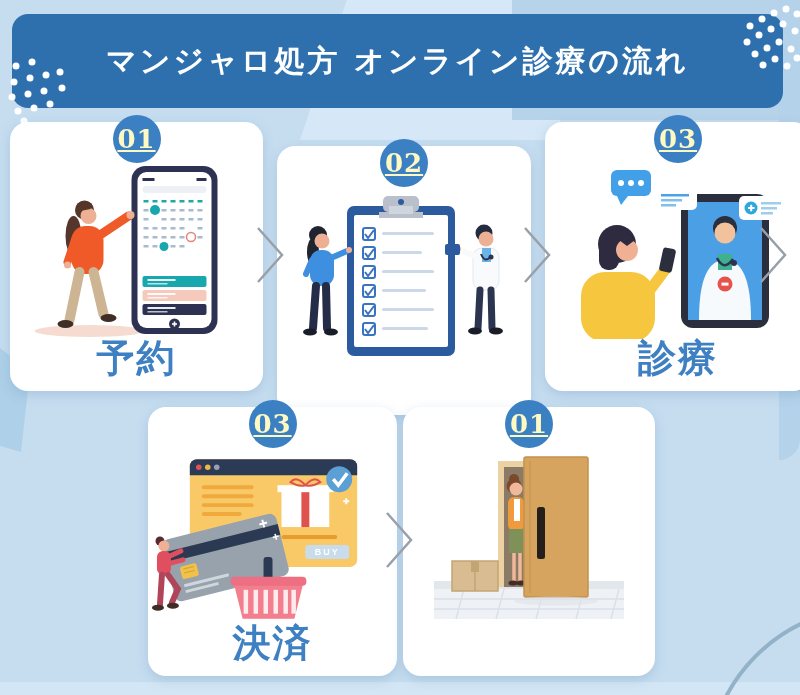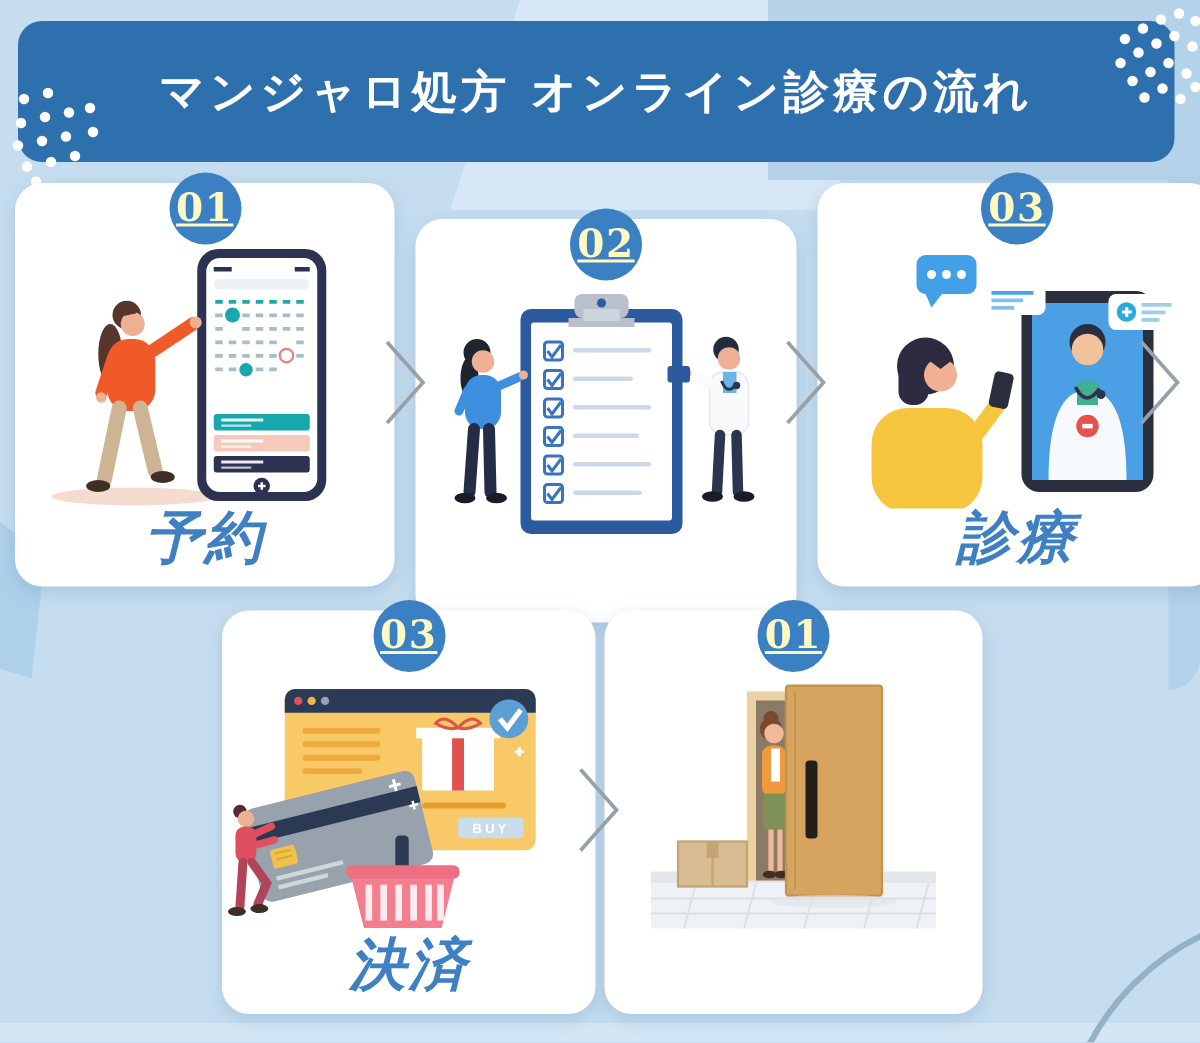--- a/index.html
+++ b/index.html
@@ -25,21 +25,21 @@
   .dots-svg{position:absolute;left:0;top:0;width:800px;height:140px;pointer-events:none;}
   
   .card{position:absolute;background:#ffffff;border-radius:18px;
     box-shadow:0 4px 12px rgba(100,140,180,.28);}
   .badge{position:absolute;top:-7px;left:50%;transform:translateX(-50%);
     width:48px;height:48px;border-radius:50%;background:#3b80c2;color:#fef9c3;
     display:flex;align-items:center;justify-content:center;
     font-size:26px;font-weight:bold;letter-spacing:1px;text-decoration:underline;}
   .illus{position:absolute;left:0;top:42px;width:100%;height:175px;}
   .step-label{position:absolute;left:0;bottom:14px;width:100%;text-align:center;
-    color:#3e80c2;font-size:38px;font-weight:bold;letter-spacing:2px;line-height:1;font-style:italic;}
+    color:#3e80c2;font-size:38px;font-weight:bold;letter-spacing:2px;line-height:1;}
   .card1{left:10px;top:122px;width:253px;height:269px;}
   .card2{left:277px;top:122px;width:254px;height:269px;margin-top:24px;}
   .card3{left:545px;top:122px;width:266px;height:269px;}
   .card4{left:148px;top:407px;width:249px;height:269px;}
   .card5{left:403px;top:407px;width:252px;height:269px;}
   .chev{position:absolute;width:30px;height:58px;}
   .chev1{left:256px;top:226px;} .chev2{left:523px;top:226px;}
   .chev3{left:759px;top:226px;} .chev4{left:385px;top:511px;}
 </style>
 </head>

